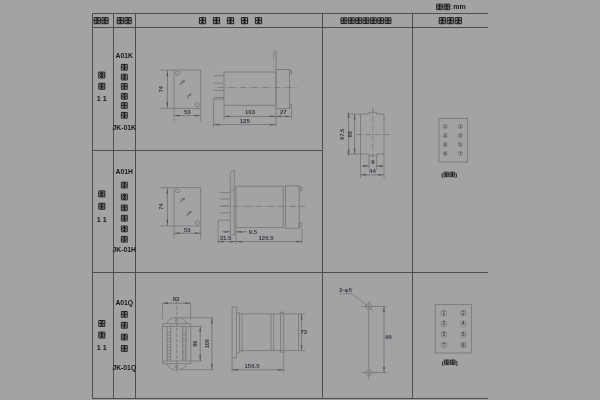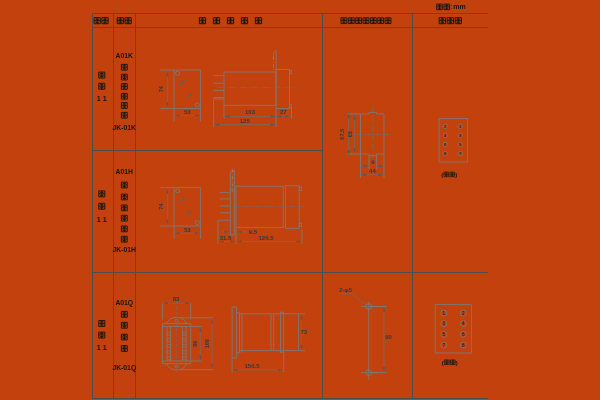--- a/index.html
+++ b/index.html
@@ -1,16 +1,16 @@
 <!DOCTYPE html>
 <html><head>
 <meta charset="utf-8">
 <style>
 html,body{margin:0;padding:0;background:#ffffff;}
-#page{position:relative;width:600px;height:400px;background:#c2410c;overflow:hidden;}
+#page{position:relative;width:600px;height:400px;background:#a3a3a3;overflow:hidden;}
 </style>
 </head>
 <body>
 <div id="page">
 <svg width="600" height="400" viewBox="0 0 600 400" xmlns="http://www.w3.org/2000/svg">
 <defs>
 <marker id="ar" markerWidth="7" markerHeight="3" refX="5.6" refY="1" orient="auto-start-reverse" markerUnits="userSpaceOnUse" overflow="visible">
 <path d="M0,0.1 L5.6,1 L0,1.9 z" fill="#555555"></path>
 </marker>
 <g id="k1" fill="none" stroke-width="0.13">

